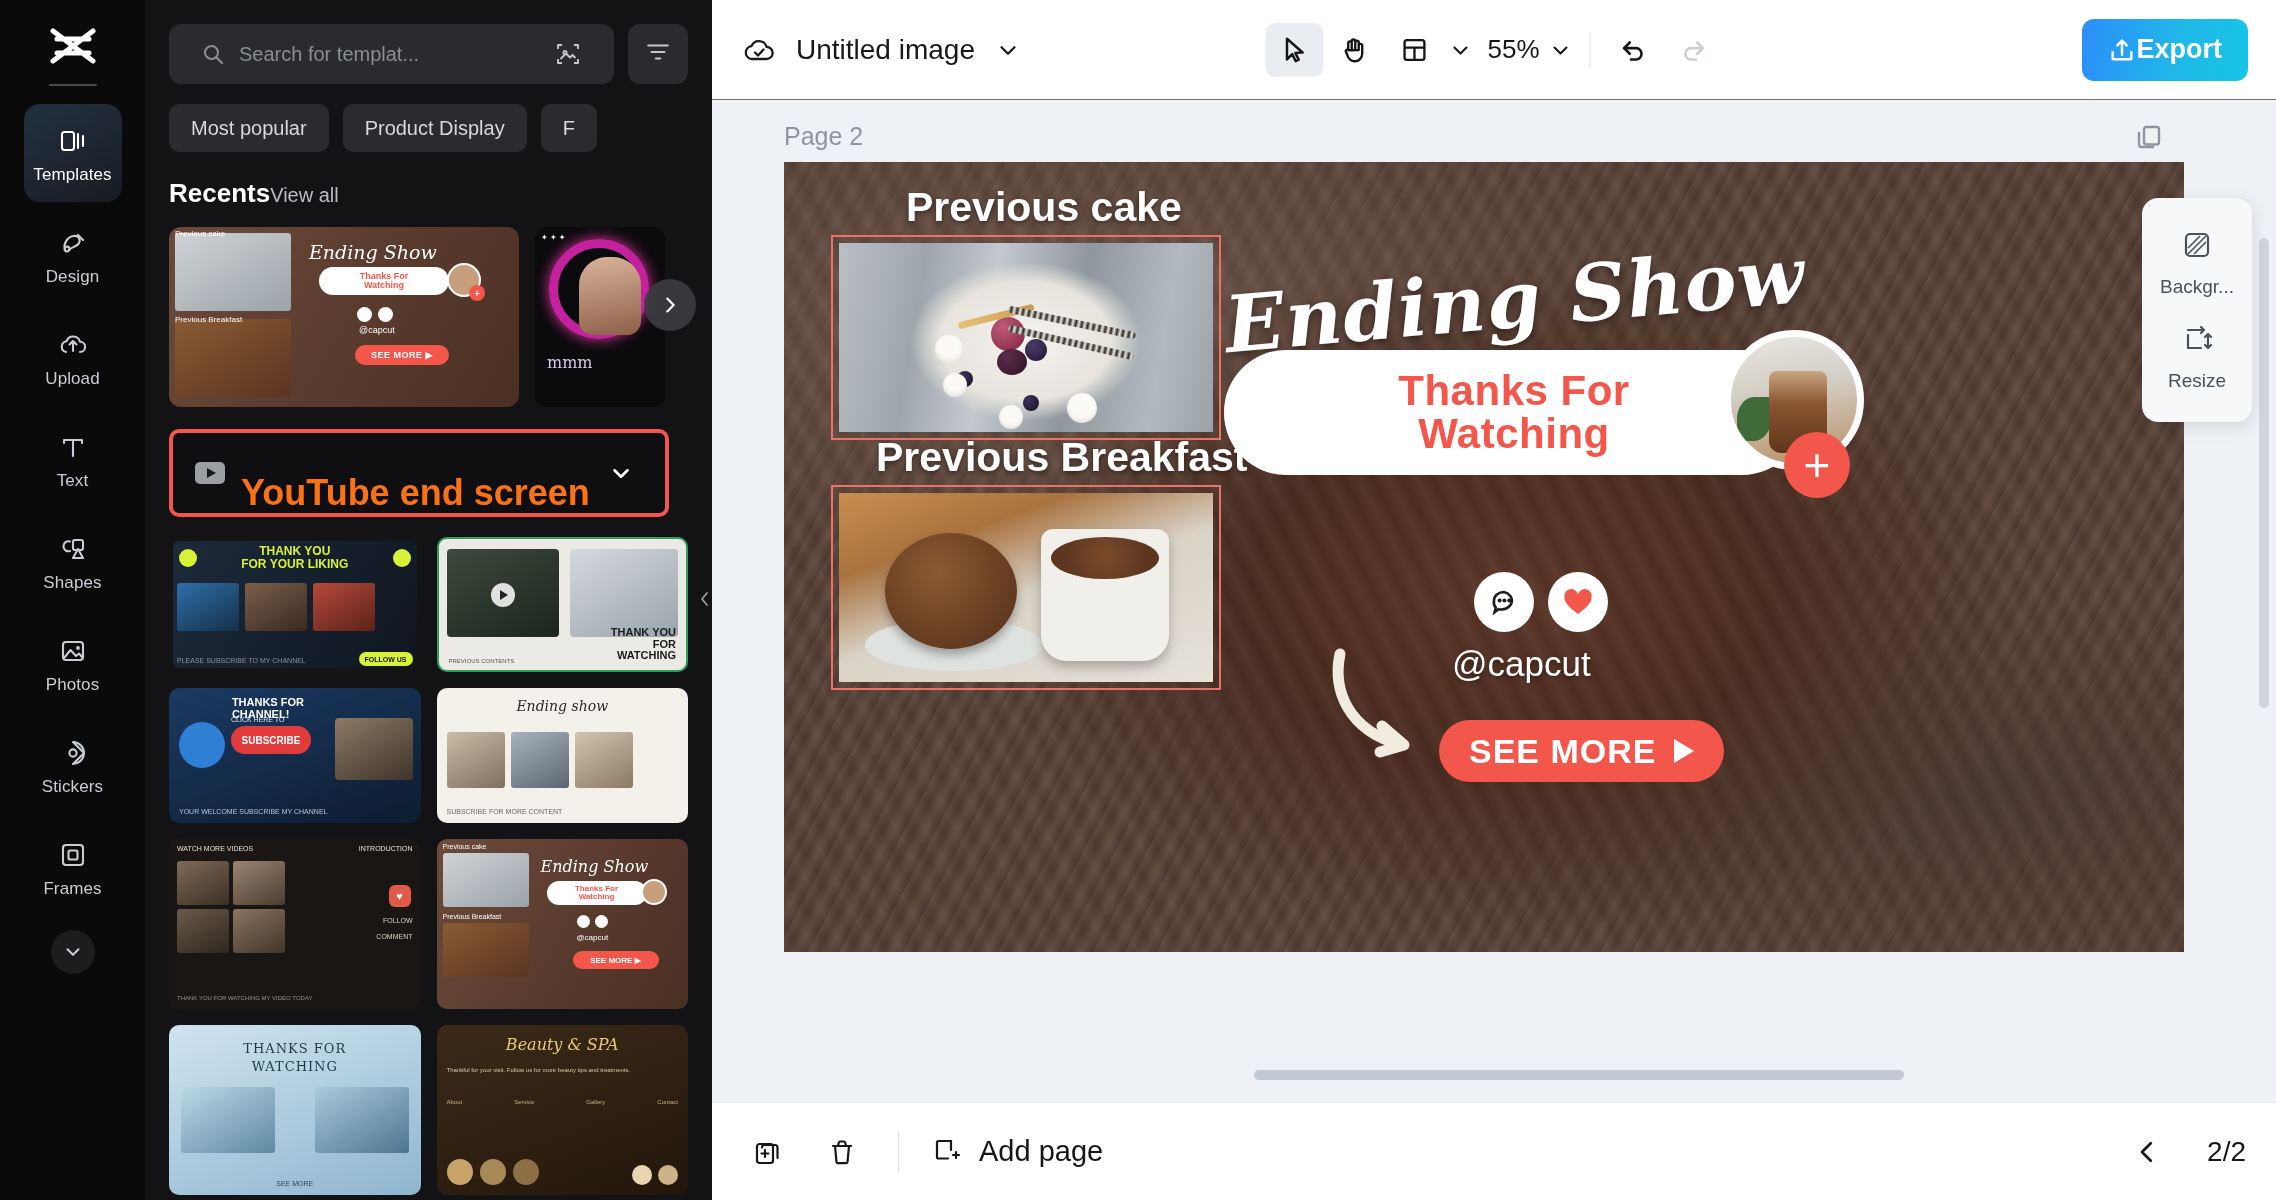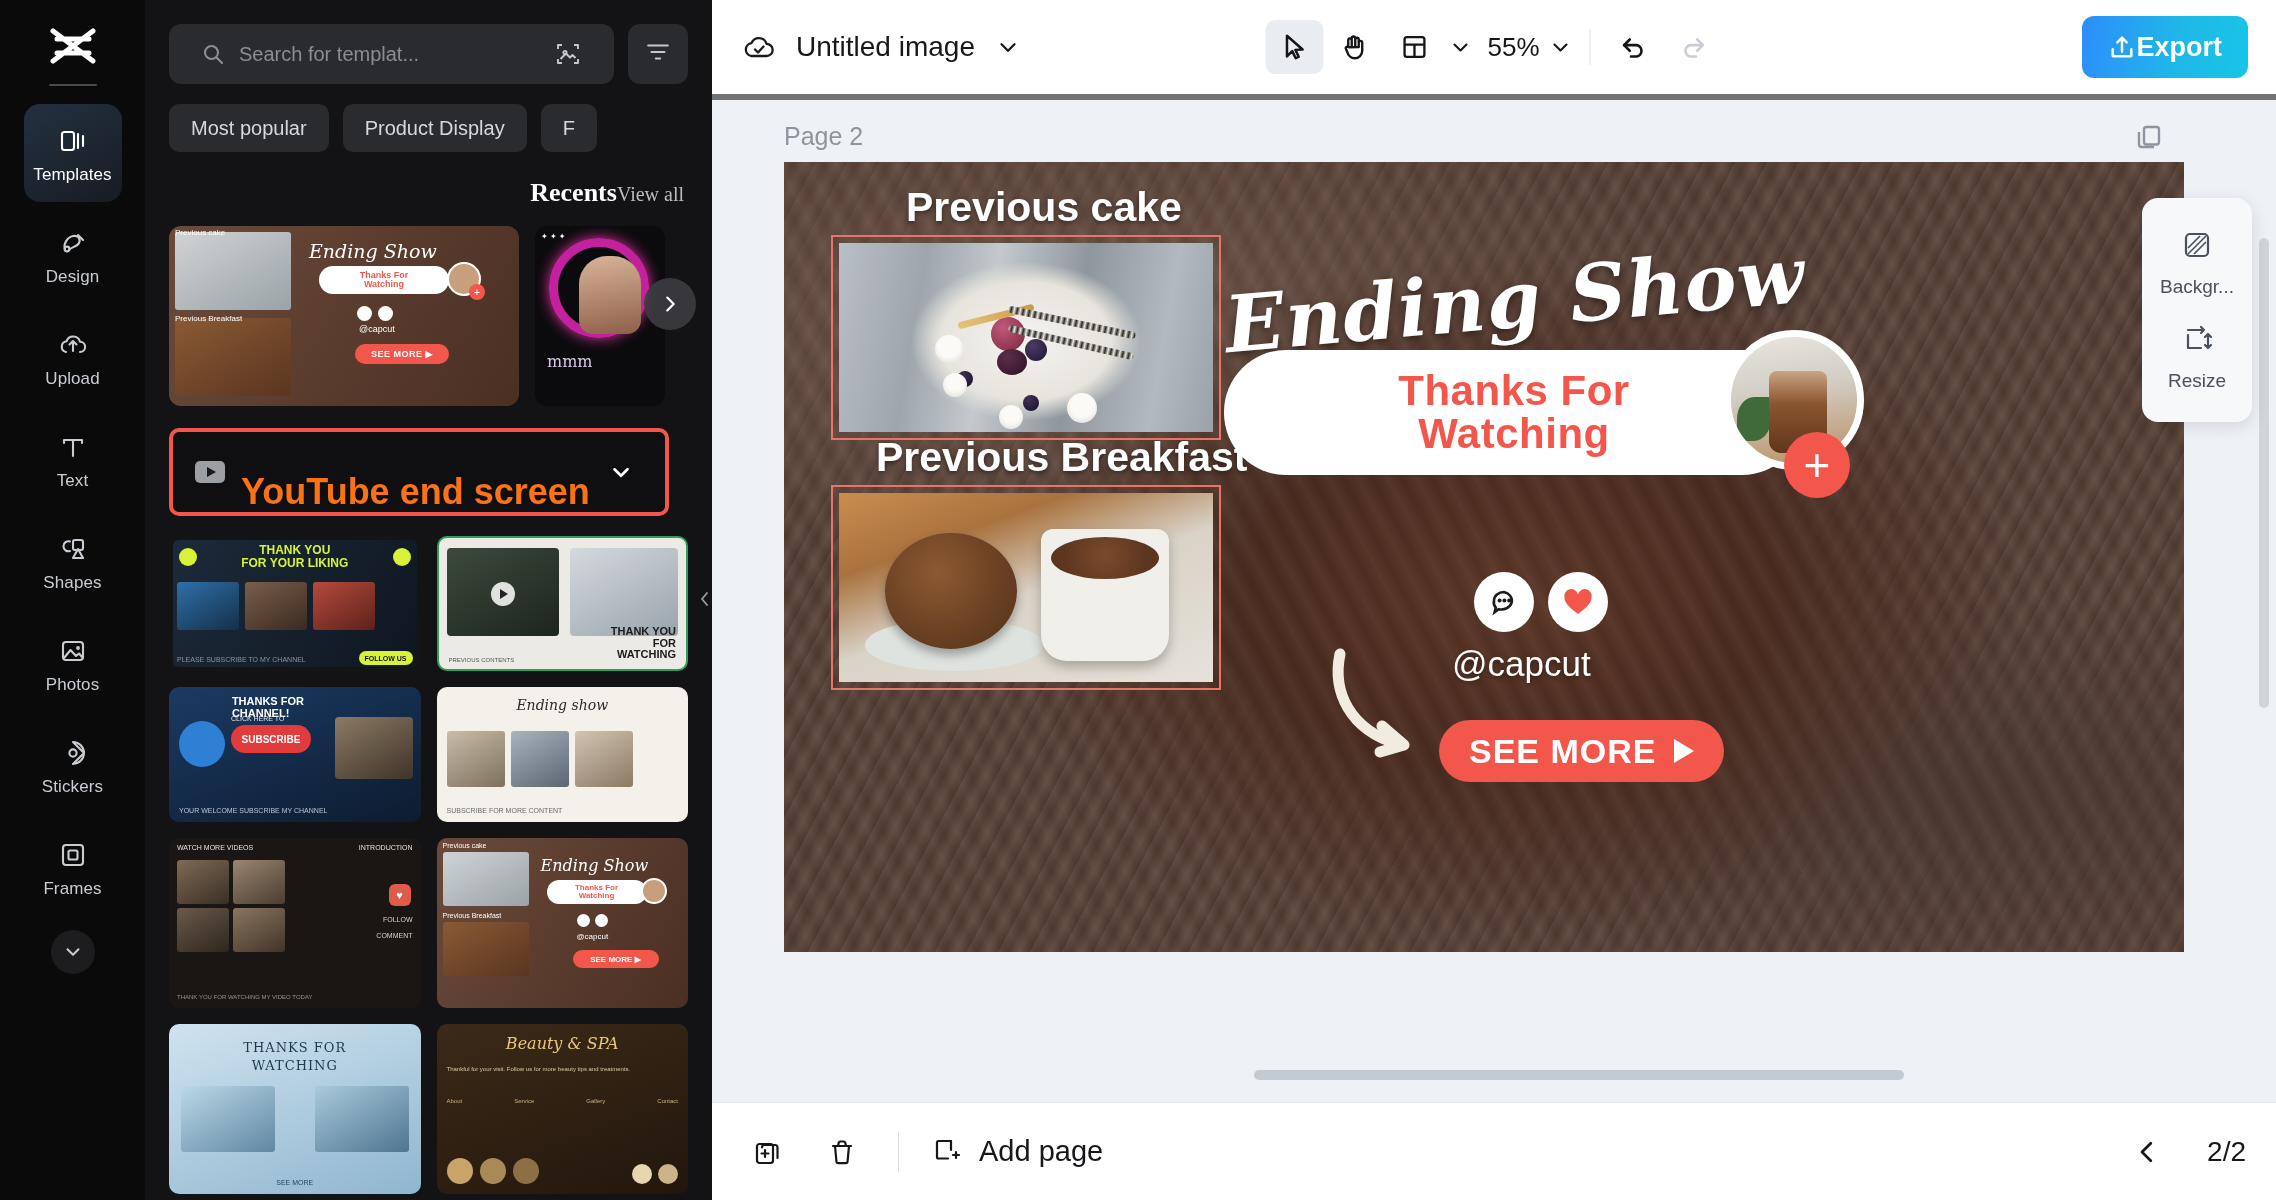--- a/index.html
+++ b/index.html
@@ -74,22 +74,22 @@
     width: 60px; height: 60px; background: #2a2b2e; border-radius: 12px;
     display:flex;align-items:center;justify-content:center; cursor:pointer; flex-shrink:0;
   }
   .chips { display: flex; gap: 14px; margin-top: 20px; overflow: hidden; }
   .chip {
     height: 48px; background: #2a2b2e; border-radius: 10px;
     display:flex;align-items:center; padding: 0 22px;
     color: #d6d8dc; font-size: 20px; white-space: nowrap; cursor:pointer;
   }
   .sec-head {
-    display:flex; align-items: baseline; justify-content: flex-end;
-    margin-top: 26px; padding-right: 4px; font-family: Liberation Serif, serif;
+    display:flex; align-items: baseline; justify-content: flex-start;
+    margin-top: 26px; padding-right: 4px;
   }
   .sec-title { color: #ffffff; font-size: 26px; font-weight: bold; }
   .sec-link { color: #b9bcc2; font-size: 20px; cursor:pointer; }
 
   .panel-scroll { flex:1; overflow:hidden; padding: 18px 24px 0 24px; position: relative; }
 
   
   .recents-row { display:flex; gap: 16px; position: relative; }
   .rec-card {
     width: 350px; height: 180px; border-radius: 12px; overflow:hidden;
@@ -136,21 +136,21 @@
     width: 16px; height: 78px;
     background: #131315; border-radius: 0 8px 8px 0;
     display:flex;align-items:center;justify-content:center;
     color:#9a9da3; cursor:pointer; z-index: 30;
   }
 
   
   .editor { flex:1; display:flex; flex-direction:column; background:#fff; min-width:0; position: relative;}
   .topbar {
     height: 100px; background:#fff; display:flex; align-items:center;
-    padding: 0 28px; gap: 0; border-bottom: 6px solid #737373; flex-shrink:0;
+    padding: 0 28px; gap: 0; border-bottom: 1px solid #737373; flex-shrink:0;
   }
   .doc-title-grp { display:flex; align-items:center; gap: 18px; }
   .cloud-ico { width:38px; height:38px; color:#1a1a1e; display:flex;align-items:center;justify-content:center; cursor:pointer;}
   .doc-title { font-size: 28px; color:#18181b; }
   .chev-btn { width:30px;height:30px; display:flex;align-items:center;justify-content:center; color:#18181b; cursor:pointer;}
   .tools-center {
     position:absolute; left: 50%; transform: translateX(-50%);
     display:flex; align-items:center; gap: 2px;
   }
   .tool-btn {

